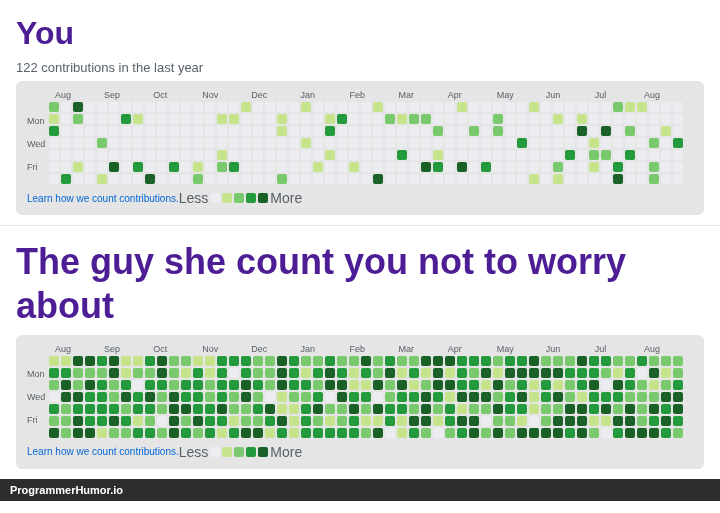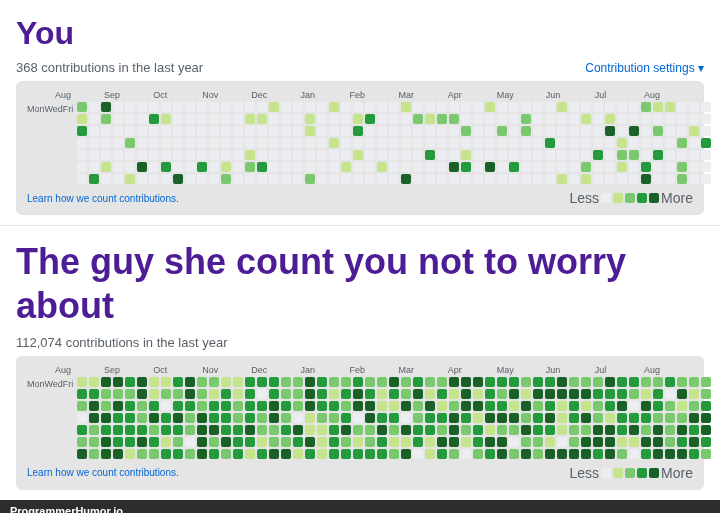--- a/index.html
+++ b/index.html
@@ -69,21 +69,21 @@
       flex: 1;
       text-align: left;
     }
 
     .graph-body {
       display: flex;
     }
 
     .day-labels {
       display: flex;
-      flex-direction: row;
+      flex-direction: column;
       justify-content: space-around;
       margin-right: 4px;
       padding-top: 2px;
     }
 
     .day-label {
       font-size: 9px;
       color: #586069;
       height: 11px;
       line-height: 11px;
@@ -102,21 +102,20 @@
     }
 
     .cell {
       width: 10px;
       height: 10px;
       border-radius: 2px;
     }
 
     .graph-footer {
       display: flex;
-      justify-content: space-between;
       align-items: center;
       margin-top: 6px;
     }
 
     .learn-link {
       font-size: 10px;
       color: #0366d6;
     }
 
     .legend {
@@ -148,24 +147,21 @@
       padding: 5px 10px;
       text-align: left;
     }
   </style>
 </head>
 <body>
 
 <div class="section">
   <div class="section-title">You</div>
   <div class="contributions-header">
-    <span class="contributions-count">368 contributions in the last year</span>
-    <span class="contribution-settings">
-      <span>Contribution settings ▾</span>
-    </span>
+    <span class="contributions-count">122 contributions in the last year</span>
   </div>
 
   <div class="graph-container">
     <div class="month-labels" id="months1">
         <span class="month-label">Aug</span>
         <span class="month-label">Sep</span>
         <span class="month-label">Oct</span>
         <span class="month-label">Nov</span>
         <span class="month-label">Dec</span>
         <span class="month-label">Jan</span>
@@ -677,23 +673,20 @@
         <div class="legend-cell c3"></div>
         <div class="legend-cell c4"></div>
         <span>More</span>
       </div>
     </div>
   </div>
 </div>
 
 <div class="section" style="border-bottom: none;">
   <div class="section-title large">The guy she count you not to worry about</div>
-  <div class="contributions-header">
-    <span class="contributions-count">112,074 contributions in the last year</span>
-  </div>
 
   <div class="graph-container">
     <div class="month-labels" id="months2">
         <span class="month-label">Aug</span>
         <span class="month-label">Sep</span>
         <span class="month-label">Oct</span>
         <span class="month-label">Nov</span>
         <span class="month-label">Dec</span>
         <span class="month-label">Jan</span>
         <span class="month-label">Feb</span>

